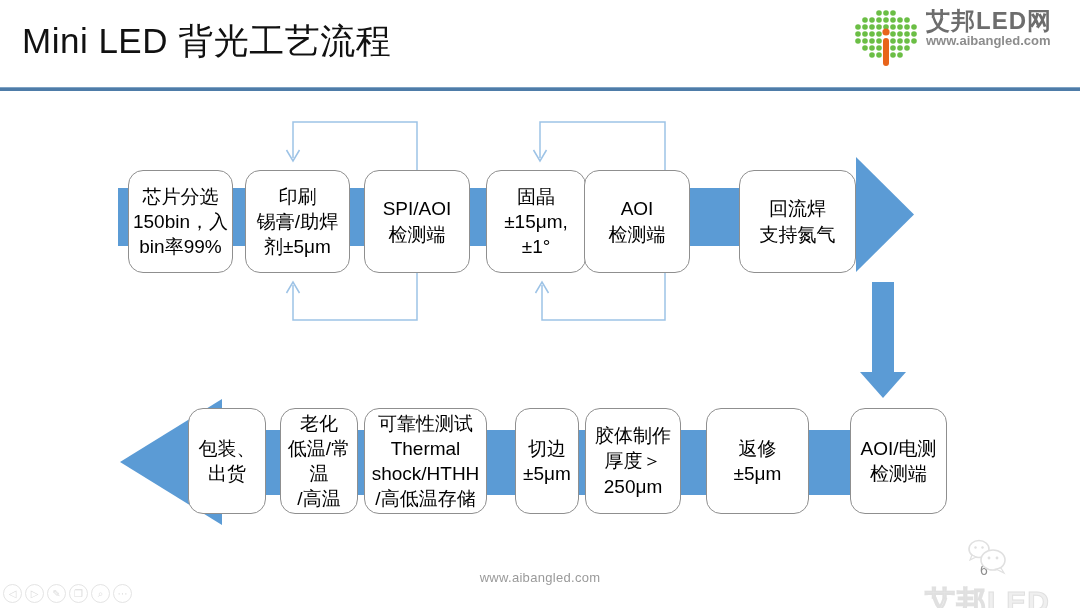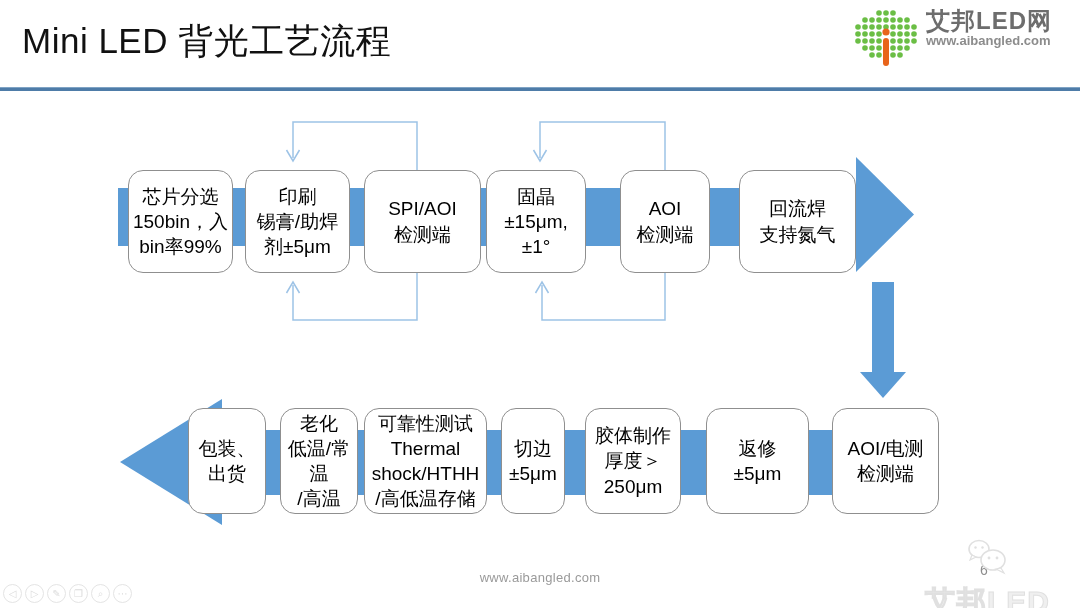--- a/index.html
+++ b/index.html
@@ -140,49 +140,49 @@
     </g>
   </svg>
 
   <div class="row-top">
     <div class="pbox" style="left:128px;width:105px">芯片分选
 150bin，入
 bin率99%</div>
     <div class="pbox" style="left:245px;width:105px">印刷
 锡膏/助焊
 剂±5μm</div>
-    <div class="pbox" style="left:364px;width:117px">SPI/AOI
+    <div class="pbox" style="left:364px;width:106px">SPI/AOI
 检测端</div>
     <div class="pbox" style="left:486px;width:100px">固晶
 ±15μm,
 ±1°</div>
-    <div class="pbox" style="left:620px;width:90px">AOI
+    <div class="pbox" style="left:584px;width:106px">AOI
 检测端</div>
     <div class="pbox" style="left:739px;width:117px">回流焊
 支持氮气</div>
   </div>
 
   <div class="row-bottom">
     <div class="pbox" style="left:188px;width:78px">包装、
 出货</div>
     <div class="pbox" style="left:280px;width:78px">老化
 低温/常温
 /高温</div>
     <div class="pbox" style="left:364px;width:123px">可靠性测试
 Thermal
 shock/HTHH
 /高低温存储</div>
-    <div class="pbox" style="left:501px;width:64px">切边
+    <div class="pbox" style="left:515px;width:64px">切边
 ±5μm</div>
     <div class="pbox" style="left:585px;width:96px">胶体制作
 厚度＞
 250μm</div>
     <div class="pbox" style="left:706px;width:103px">返修
 ±5μm</div>
-    <div class="pbox" style="left:832px;width:107px">AOI/电测
+    <div class="pbox" style="left:850px;width:97px">AOI/电测
 检测端</div>
   </div>
 
   <div class="footer-url">www.aibangled.com</div>
   <div class="page-num">6</div>
 
   <div class="watermark">
     <svg width="44" height="38" viewBox="0 0 44 38">
       <g stroke="#e0e0e0" stroke-width="1.6" fill="#fff">
         <ellipse cx="13" cy="11" rx="10" ry="8.5"></ellipse>

